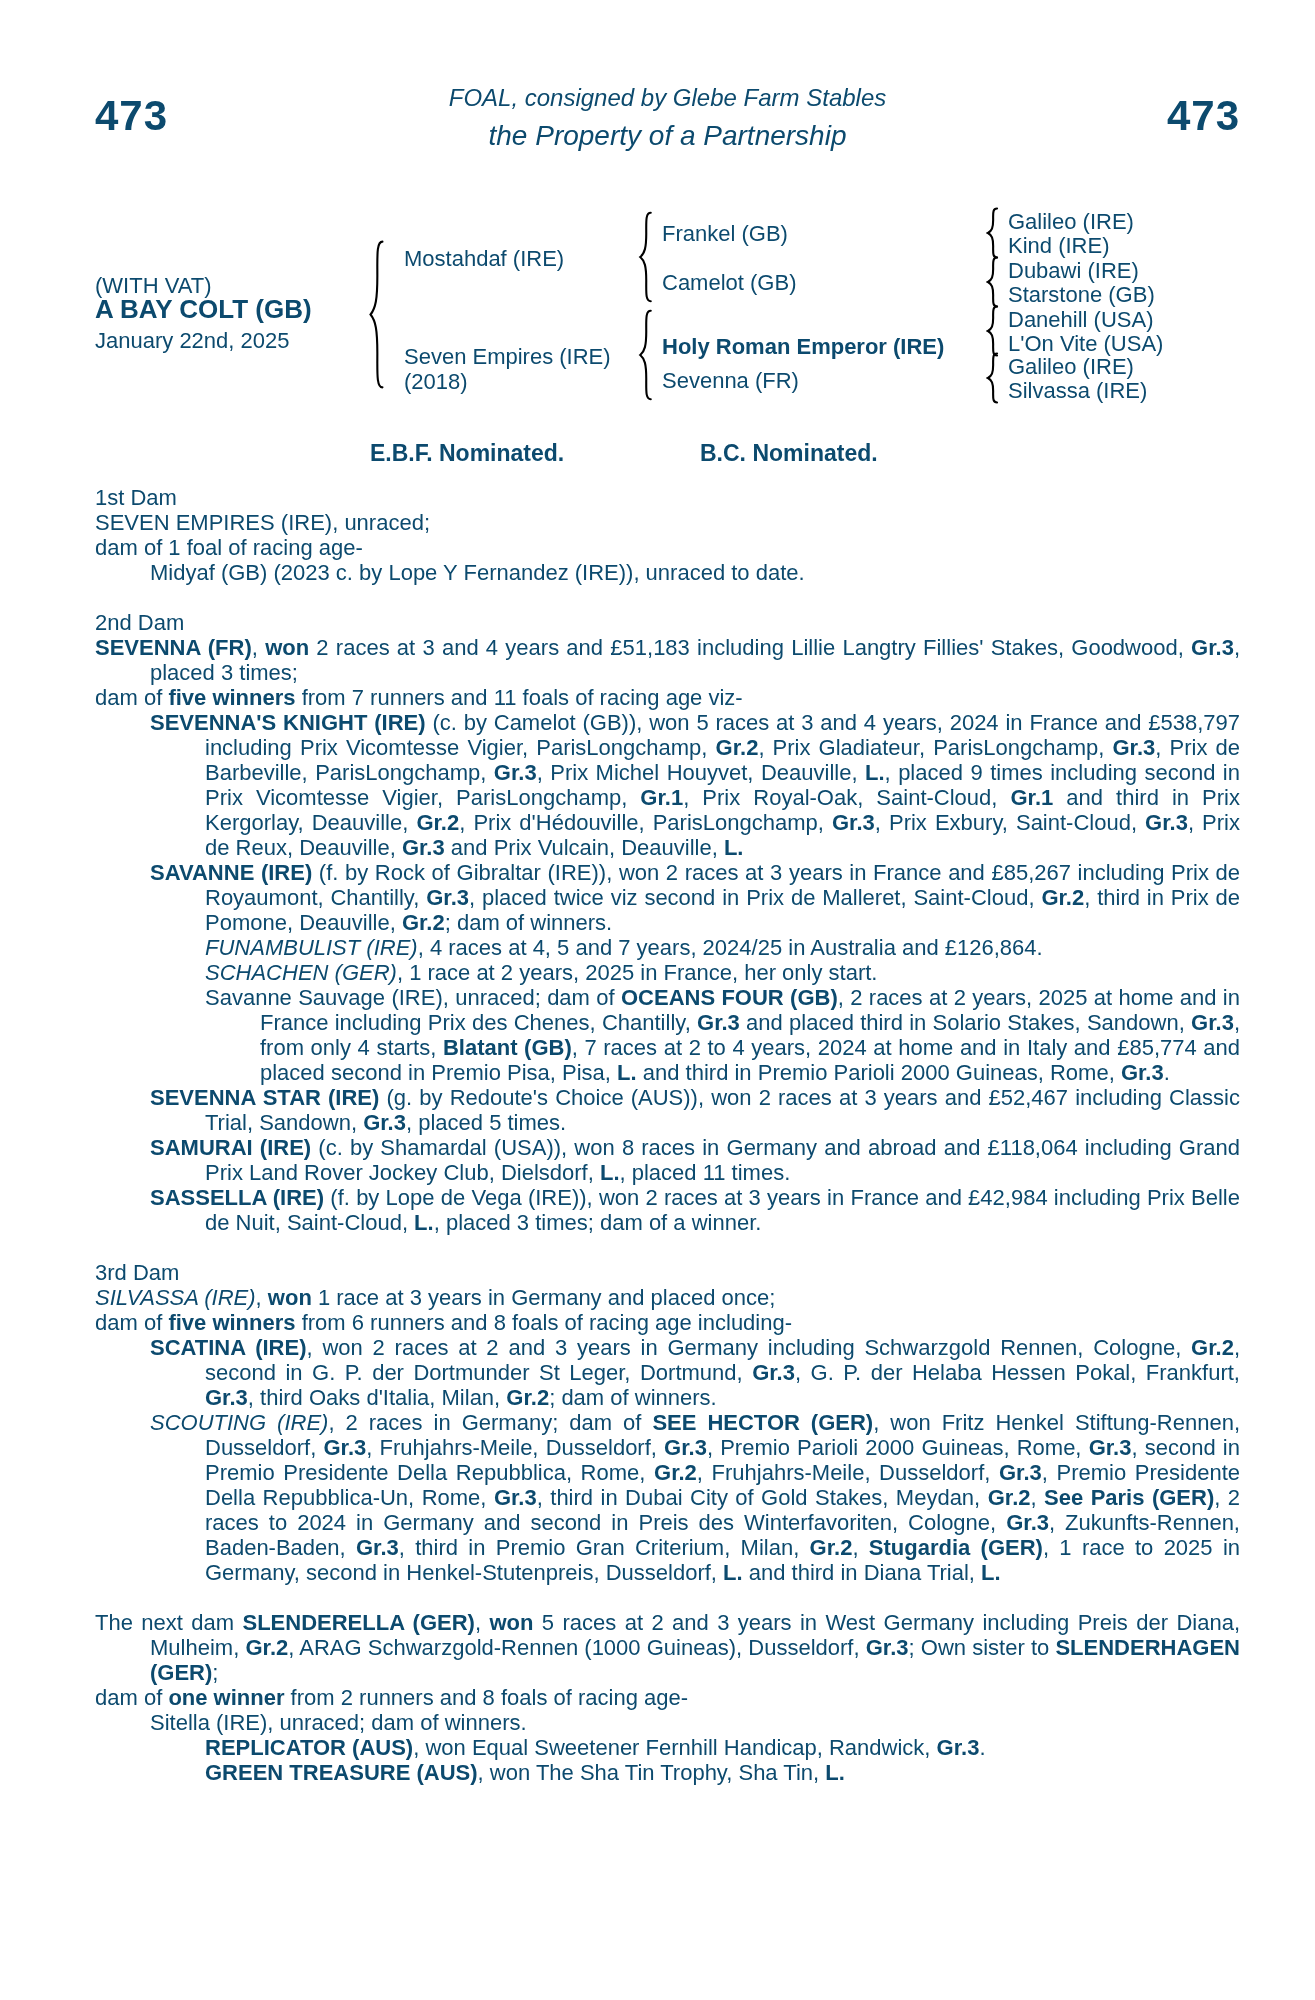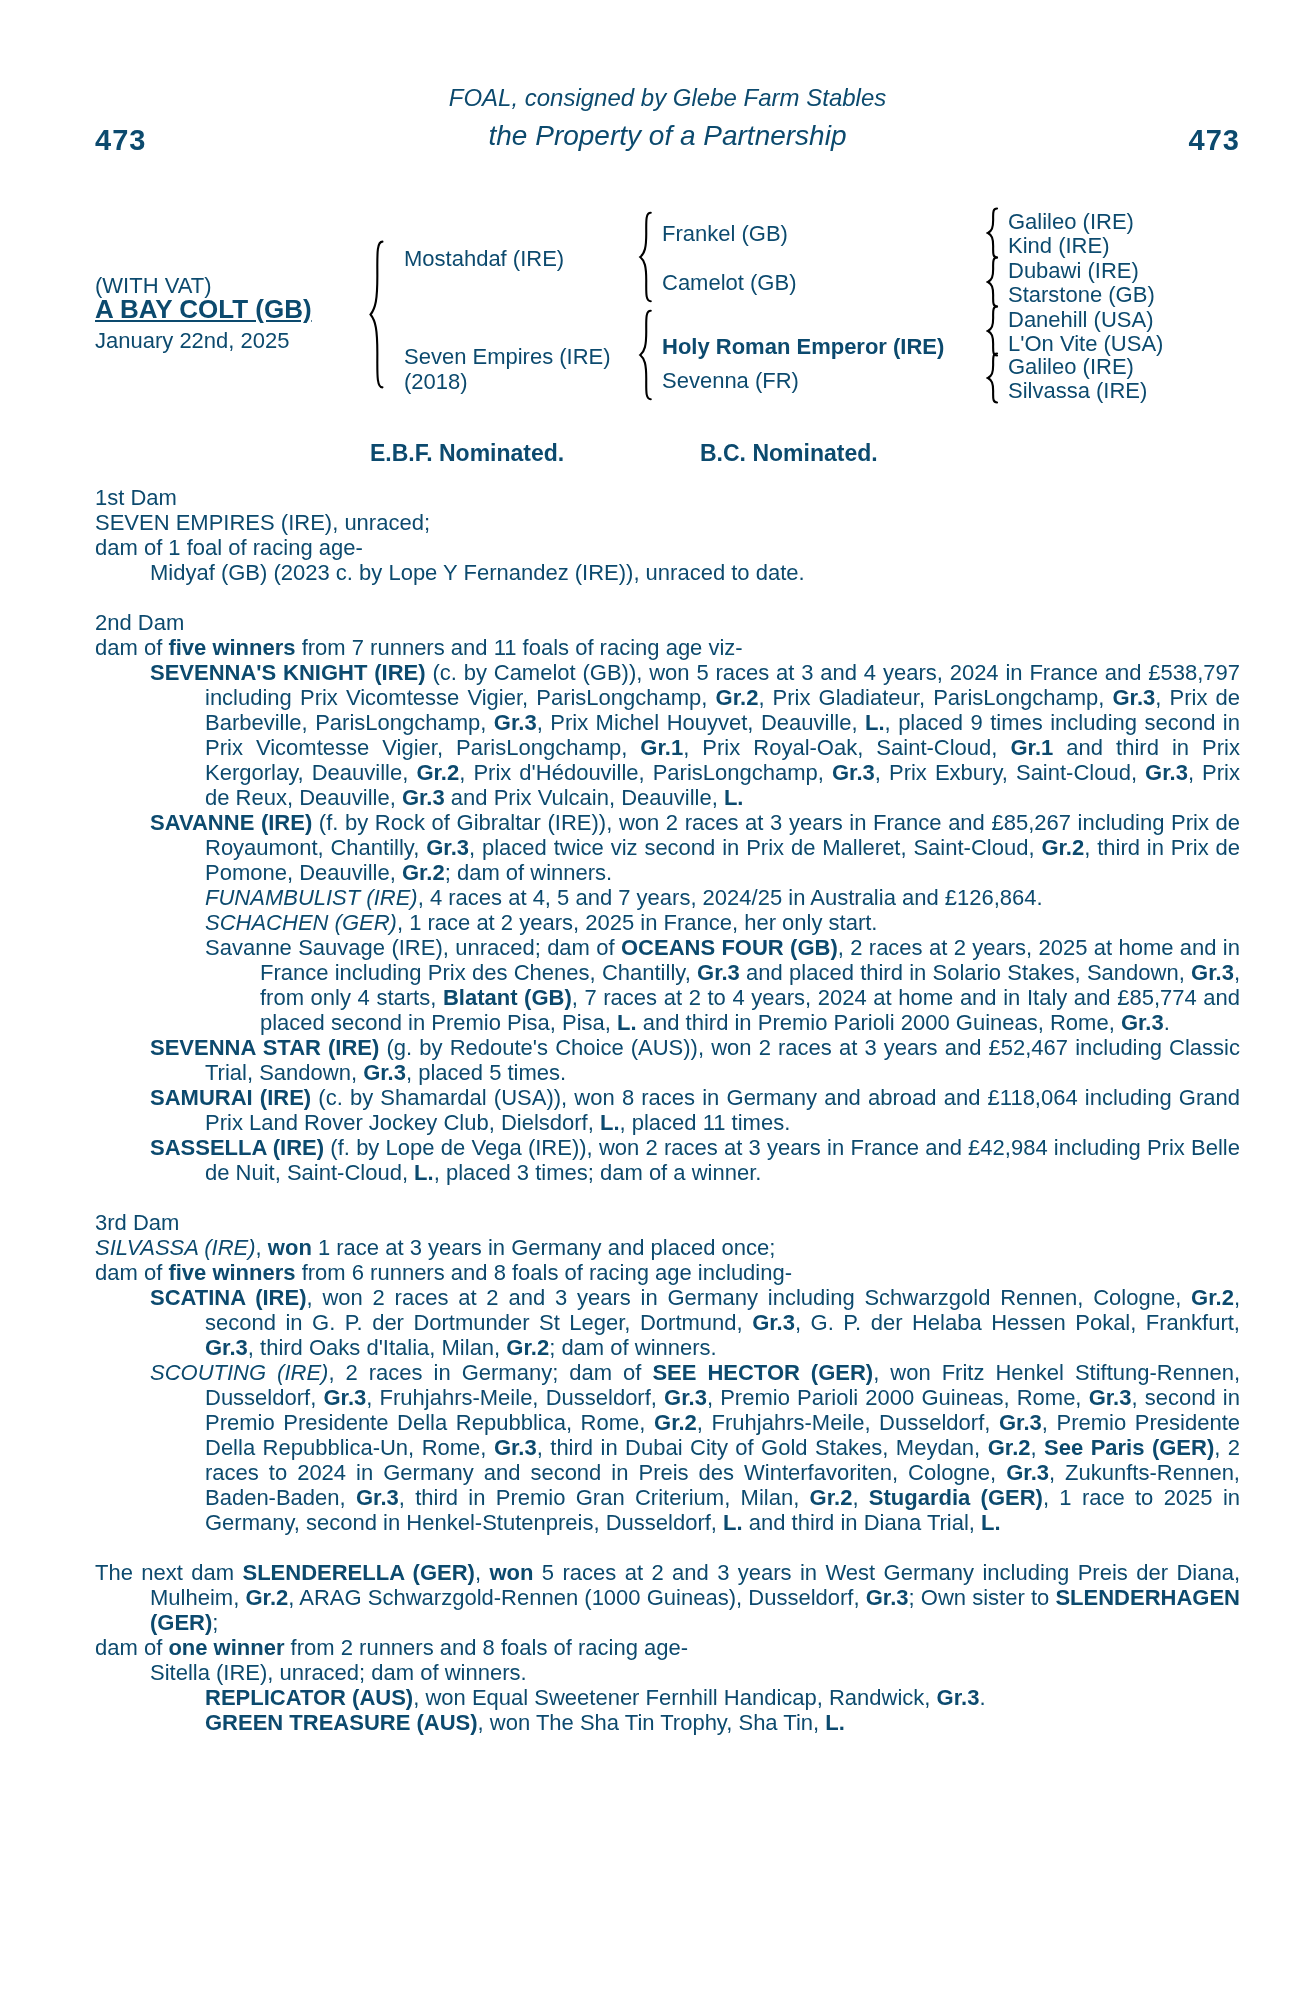--- a/index.html
+++ b/index.html
@@ -4,30 +4,30 @@
 <style>
   html,body { margin:0; padding:0; background:#ffffff; }
   .page {
     position:relative; width:1315px; height:2000px; margin:12px auto;
     background:#ffffff; color:#0c4a6e;
     font-family:"Liberation Sans", sans-serif;
     overflow:hidden;
   }
   .consignor { position:absolute; top:72px; left:95px; width:1145px; text-align:center;
                font-style:italic; font-size:24px; }
-  .lot { position:absolute; top:112px; font-size:29px; font-weight:bold; letter-spacing:1px; }
+  .lot { position:absolute; top:80px; font-size:42px; font-weight:bold; letter-spacing:1px; }
   .lot-left  { left:95px; }
   .lot-right { right:75px; }
   .property { position:absolute; top:108px; left:95px; width:1145px; text-align:center;
               font-style:italic; font-size:28px; }
   .stand { position:absolute; top:158px; left:95px; font-size:25px; font-weight:bold; }
 
   .pedigree { position:absolute; left:0; top:0; width:1315px; height:475px; }
   .ped-item { position:absolute; font-size:22px; line-height:24px; white-space:nowrap; }
-  .subject-name { font-weight:bold; font-size:26px;text-decoration:underline; }
+  .subject-name { font-weight:bold; font-size:26px; }
   .brace { position:absolute; }
   .brace path { stroke:#000; fill:none; stroke-width:2.1; vector-effect:non-scaling-stroke;
                 stroke-linecap:round; }
   .nom { position:absolute; font-weight:bold; font-size:23px; top:428px; }
   .nom-ebf { left:370px; }
   .nom-bc  { left:700px; }
 
   .body-text { position:absolute; left:95px; top:473px; width:1145px;
                font-size:22px; line-height:25px; }
   .section + .section { margin-top:25px; }
@@ -103,20 +103,21 @@
 
   <div class="body-text">
       <div class="section">
         <div class="sec-head">1st Dam</div>
         <p class="para l0"><span>SEVEN EMPIRES (IRE), unraced;</span></p>
         <p class="para l0"><span>dam of 1 foal of racing age-</span></p>
         <p class="para l1"><span>Midyaf (GB) (2023 c. by Lope Y Fernandez (IRE)), unraced to date.</span></p>
       </div>
       <div class="section">
         <div class="sec-head">2nd Dam</div>
+        <p class="para l0"><span class="b">SEVENNA (FR)</span><span>, </span><span class="b">won</span><span> 2 races at 3 and 4 years and £51,183 including Lillie Langtry Fillies' Stakes, Goodwood, </span><span class="b">Gr.3</span><span>, placed 3 times;</span></p>
         <p class="para l0"><span>dam of </span><span class="b">five winners</span><span> from 7 runners and 11 foals of racing age viz-</span></p>
         <p class="para l1"><span class="b">SEVENNA'S KNIGHT (IRE)</span><span> (c. by Camelot (GB)), won 5 races at 3 and 4 years, 2024 in France and £538,797 including Prix Vicomtesse Vigier, ParisLongchamp, </span><span class="b">Gr.2</span><span>, Prix Gladiateur, ParisLongchamp, </span><span class="b">Gr.3</span><span>, Prix de Barbeville, ParisLongchamp, </span><span class="b">Gr.3</span><span>, Prix Michel Houyvet, Deauville, </span><span class="b">L.</span><span>, placed 9 times including second in Prix Vicomtesse Vigier, ParisLongchamp, </span><span class="b">Gr.1</span><span>, Prix Royal-Oak, Saint-Cloud, </span><span class="b">Gr.1</span><span> and third in Prix Kergorlay, Deauville, </span><span class="b">Gr.2</span><span>, Prix d'Hédouville, ParisLongchamp, </span><span class="b">Gr.3</span><span>, Prix Exbury, Saint-Cloud, </span><span class="b">Gr.3</span><span>, Prix de Reux, Deauville, </span><span class="b">Gr.3</span><span> and Prix Vulcain, Deauville, </span><span class="b">L.</span></p>
         <p class="para l1"><span class="b">SAVANNE (IRE)</span><span> (f. by Rock of Gibraltar (IRE)), won 2 races at 3 years in France and £85,267 including Prix de Royaumont, Chantilly, </span><span class="b">Gr.3</span><span>, placed twice viz second in Prix de Malleret, Saint-Cloud, </span><span class="b">Gr.2</span><span>, third in Prix de Pomone, Deauville, </span><span class="b">Gr.2</span><span>; dam of winners.</span></p>
         <p class="para l2"><span class="i">FUNAMBULIST (IRE)</span><span>, 4 races at 4, 5 and 7 years, 2024/25 in Australia and £126,864.</span></p>
         <p class="para l2"><span class="i">SCHACHEN (GER)</span><span>, 1 race at 2 years, 2025 in France, her only start.</span></p>
         <p class="para l2"><span>Savanne Sauvage (IRE), unraced; dam of </span><span class="b">OCEANS FOUR (GB)</span><span>, 2 races at 2 years, 2025 at home and in France including Prix des Chenes, Chantilly, </span><span class="b">Gr.3</span><span> and placed third in Solario Stakes, Sandown, </span><span class="b">Gr.3</span><span>, from only 4 starts, </span><span class="b">Blatant (GB)</span><span>, 7 races at 2 to 4 years, 2024 at home and in Italy and £85,774 and placed second in Premio Pisa, Pisa, </span><span class="b">L.</span><span> and third in Premio Parioli 2000 Guineas, Rome, </span><span class="b">Gr.3</span><span>.</span></p>
         <p class="para l1"><span class="b">SEVENNA STAR (IRE)</span><span> (g. by Redoute's Choice (AUS)), won 2 races at 3 years and £52,467 including Classic Trial, Sandown, </span><span class="b">Gr.3</span><span>, placed 5 times.</span></p>
         <p class="para l1"><span class="b">SAMURAI (IRE)</span><span> (c. by Shamardal (USA)), won 8 races in Germany and abroad and £118,064 including Grand Prix Land Rover Jockey Club, Dielsdorf, </span><span class="b">L.</span><span>, placed 11 times.</span></p>
         <p class="para l1"><span class="b">SASSELLA (IRE)</span><span> (f. by Lope de Vega (IRE)), won 2 races at 3 years in France and £42,984 including Prix Belle de Nuit, Saint-Cloud, </span><span class="b">L.</span><span>, placed 3 times; dam of a winner.</span></p>
       </div>

